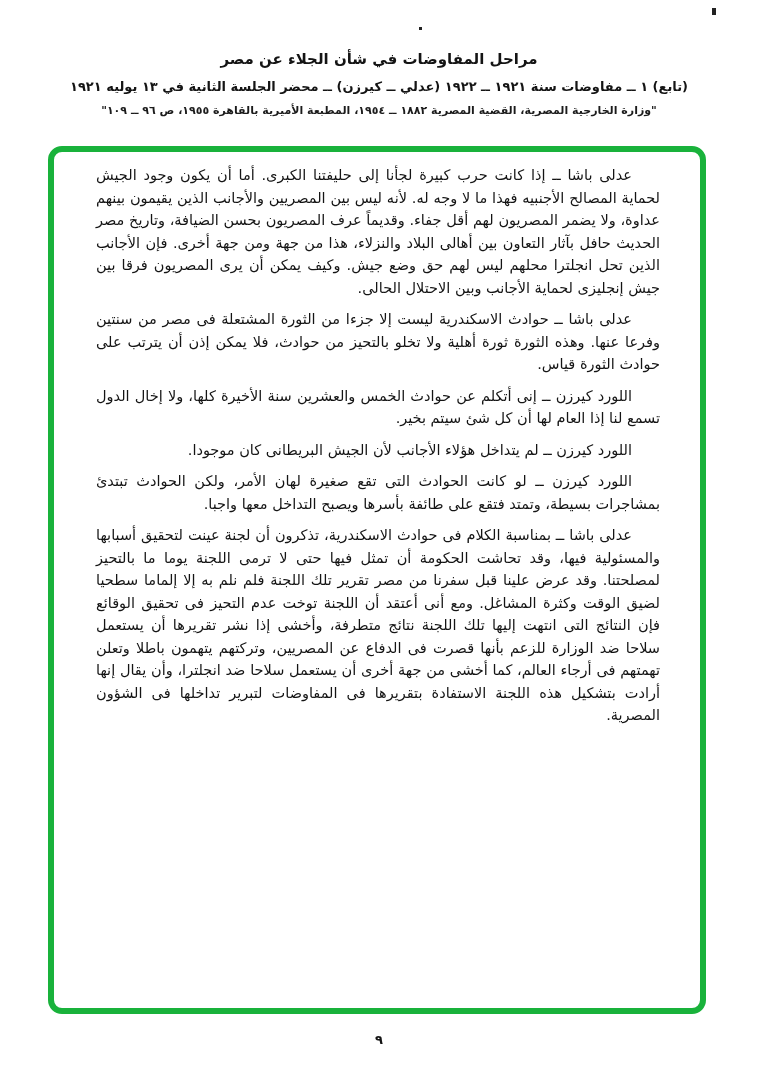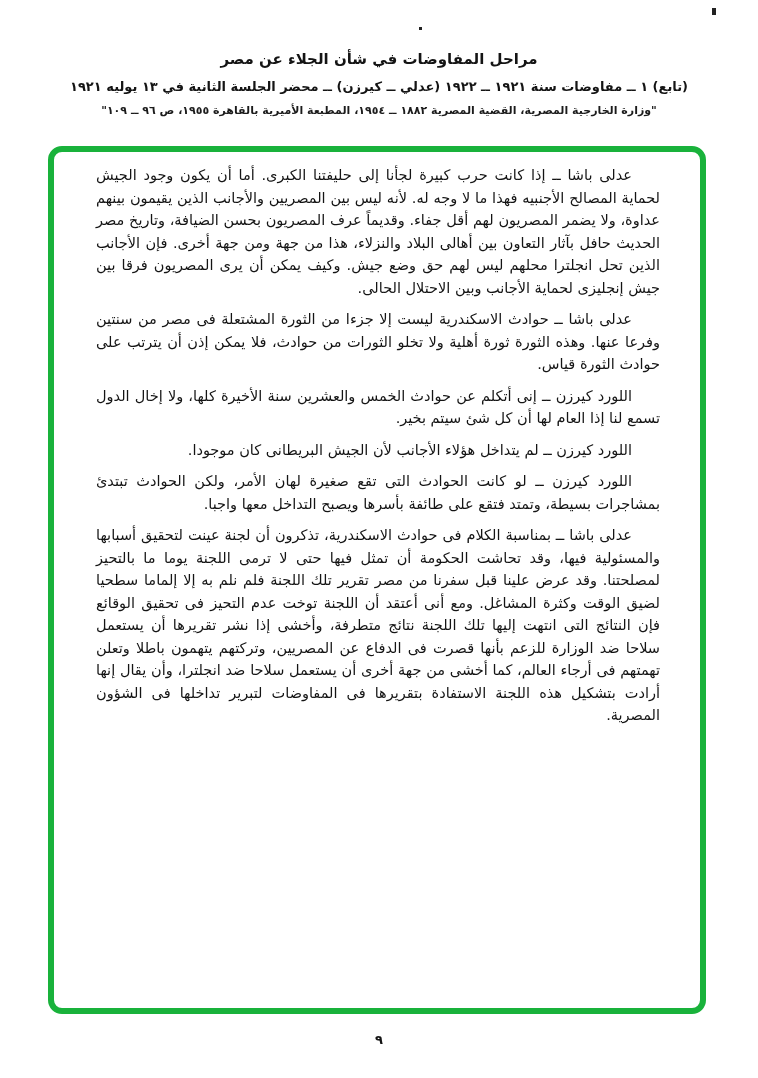--- a/index.html
+++ b/index.html
@@ -103,21 +103,21 @@
   <div class="header">
     <div class="title">مراحل المفاوضات في شأن الجلاء عن مصر</div>
     <div class="subtitle">(تابع) ١ ــ مفاوضات سنة ١٩٢١ ــ ١٩٢٢ (عدلي ــ كيرزن) ــ محضر الجلسة الثانية في ١٣ يوليه ١٩٢١</div>
     <div class="source">"وزارة الخارجية المصرية، القضية المصرية ١٨٨٢ ــ ١٩٥٤، المطبعة الأميرية بالقاهرة ١٩٥٥، ص ٩٦ ــ ١٠٩"</div>
   </div>
 
   <div class="frame"></div>
 
   <div class="body-text">
     <p>عدلى باشا ــ إذا كانت حرب كبيرة لجأنا إلى حليفتنا الكبرى. أما أن يكون وجود الجيش لحماية المصالح الأجنبيه فهذا ما لا وجه له. لأنه ليس بين المصريين والأجانب الذين يقيمون بينهم عداوة، ولا يضمر المصريون لهم أقل جفاء. وقديماً عرف المصريون بحسن الضيافة، وتاريخ مصر الحديث حافل بآثار التعاون بين أهالى البلاد والنزلاء، هذا من جهة ومن جهة أخرى. فإن الأجانب الذين تحل انجلترا محلهم ليس لهم حق وضع جيش. وكيف يمكن أن يرى المصريون فرقا بين جيش إنجليزى لحماية الأجانب وبين الاحتلال الحالى.</p>
-    <p>عدلى باشا ــ حوادث الاسكندرية ليست إلا جزءا من الثورة المشتعلة فى مصر من سنتين وفرعا عنها. وهذه الثورة ثورة أهلية ولا تخلو الثورات من حوادث، فلا يمكن إذن أن يترتب على حوادث الثورة قياس.</p>
+    <p>عدلى باشا ــ حوادث الاسكندرية ليست إلا جزءا من الثورة المشتعلة فى مصر من سنتين وفرعا عنها. وهذه الثورة ثورة أهلية ولا تخلو بالتحيز من حوادث، فلا يمكن إذن أن يترتب على حوادث الثورة قياس.</p>
     <p>اللورد كيرزن ــ إنى أتكلم عن حوادث الخمس والعشرين سنة الأخيرة كلها، ولا إخال الدول تسمع لنا إذا العام لها أن كل شئ سيتم بخير.</p>
     <p>اللورد كيرزن ــ لم يتداخل هؤلاء الأجانب لأن الجيش البريطانى كان موجودا.</p>
     <p>اللورد كيرزن ــ لو كانت الحوادث التى تقع صغيرة لهان الأمر، ولكن الحوادث تبتدئ بمشاجرات بسيطة، وتمتد فتقع على طائفة بأسرها ويصبح التداخل معها واجبا.</p>
     <p>عدلى باشا ــ بمناسبة الكلام فى حوادث الاسكندرية، تذكرون أن لجنة عينت لتحقيق أسبابها والمسئولية فيها، وقد تحاشت الحكومة أن تمثل فيها حتى لا ترمى اللجنة يوما ما بالتحيز لمصلحتنا. وقد عرض علينا قبل سفرنا من مصر تقرير تلك اللجنة فلم نلم به إلا إلماما سطحيا لضيق الوقت وكثرة المشاغل. ومع أنى أعتقد أن اللجنة توخت عدم التحيز فى تحقيق الوقائع فإن النتائج التى انتهت إليها تلك اللجنة نتائج متطرفة، وأخشى إذا نشر تقريرها أن يستعمل سلاحا ضد الوزارة للزعم بأنها قصرت فى الدفاع عن المصريين، وتركتهم يتهمون باطلا وتعلن تهمتهم فى أرجاء العالم، كما أخشى من جهة أخرى أن يستعمل سلاحا ضد انجلترا، وأن يقال إنها أرادت بتشكيل هذه اللجنة الاستفادة بتقريرها فى المفاوضات لتبرير تداخلها فى الشؤون المصرية.</p>
   </div>
 
   <div class="page-number">٩</div>
 
 </div>
 

